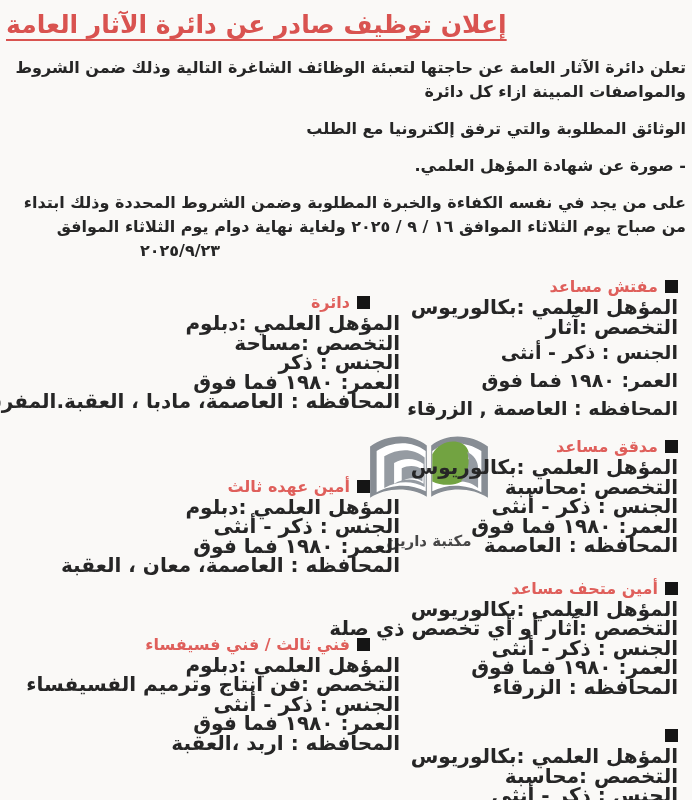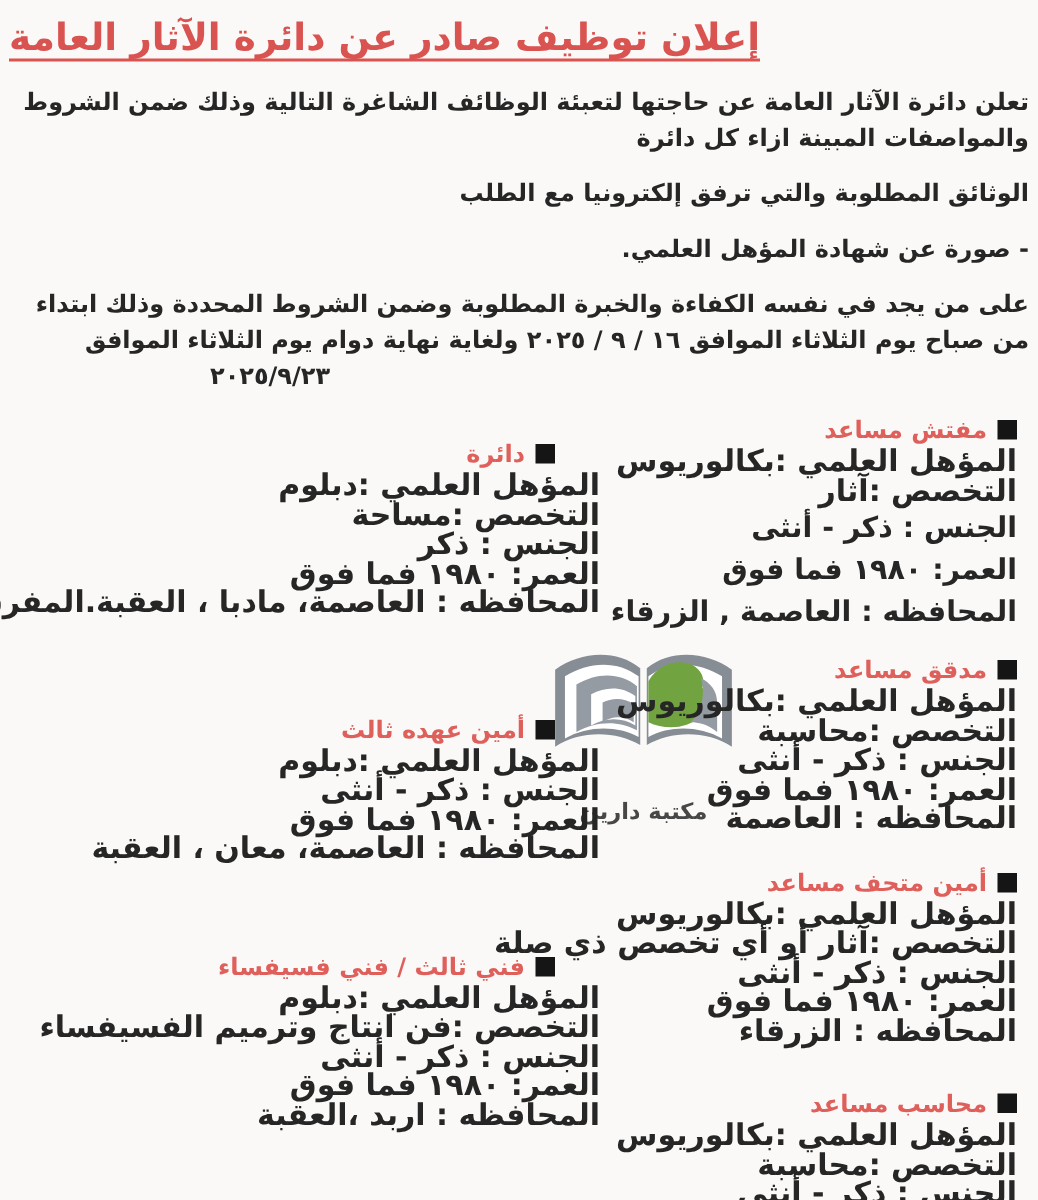--- a/index.html
+++ b/index.html
@@ -155,21 +155,21 @@
           </div>
           <div class="jline">المؤهل العلمي :بكالوريوس</div>
           <div class="jline">التخصص :آثار أو أي تخصص ذي صلة</div>
           <div class="jline">الجنس : ذكر - أنثى</div>
           <div class="jline">العمر: ١٩٨٠ فما فوق</div>
           <div class="jline">المحافظه : الزرقاء</div>
         </div>
 
         <div class="job job-r3">
           <div class="job-title">
-            <span class="sq"></span><span>محاسب مساعد</span>
+            <span class="sq"></span>
           </div>
           <div class="jline">المؤهل العلمي :بكالوريوس</div>
           <div class="jline">التخصص :محاسبة</div>
           <div class="jline">الجنس : ذكر - أنثى</div>
           <div class="jline">العمر: ١٩٨٠ فما فوق</div>
 
         </div>
 
       </div>
 

